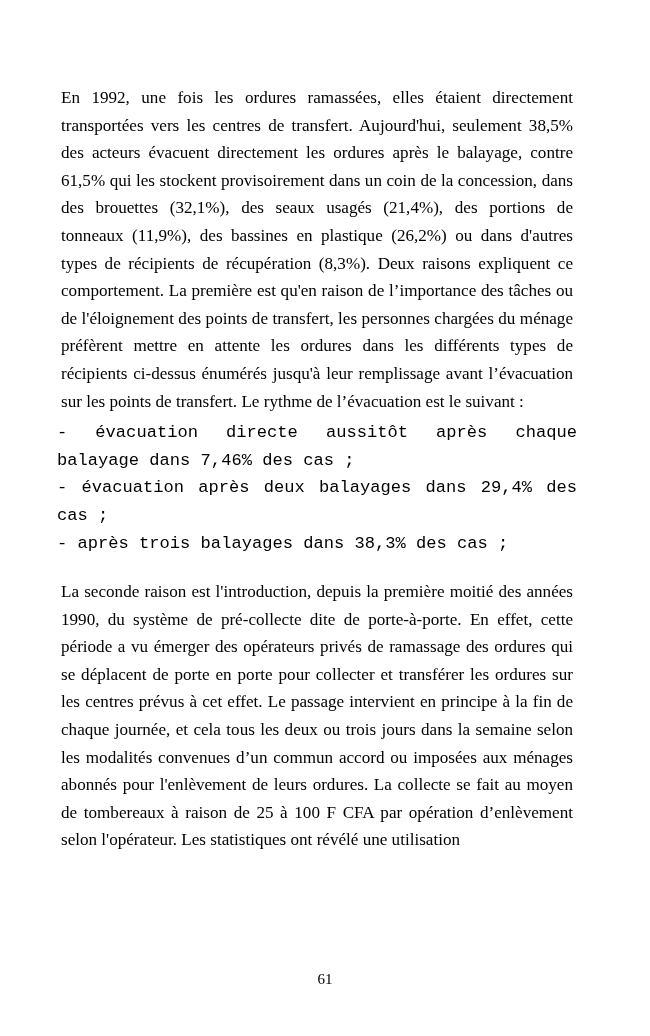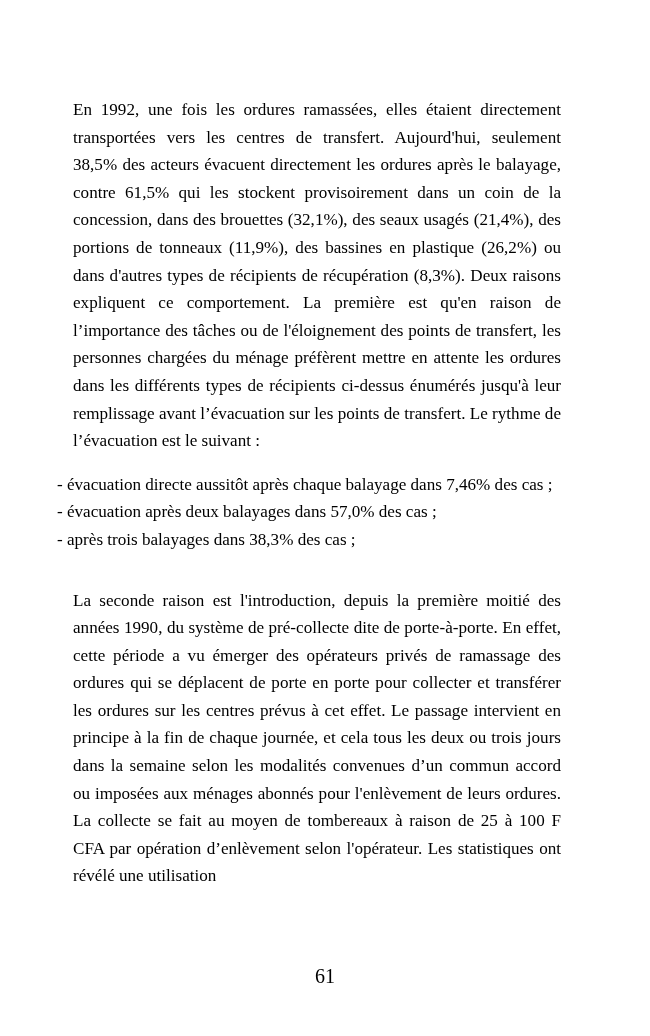--- a/index.html
+++ b/index.html
@@ -23,51 +23,52 @@
     position: relative;
   }
   .body-text {
     font-size: 17.1px;
     line-height: 1.615;
     text-align: justify;
     text-justify: inter-word;
     hyphens: none;
   }
   .para {
-    margin: 16px;
+    margin: 4px;
     text-align: justify;
   }
   .para-gap {
     height: 17px;
   }
   .line-item {
     margin: 0;
     text-align: justify;
+    font-family: Liberation Mono, monospace;
   }
   .page-number {
     position: absolute;
     left: 0;
     right: 0;
     bottom: 48px;
     text-align: center;
-    font-size: 20px;
+    font-size: 15px;
     font-family: "Liberation Serif", serif;
   }
 </style>
 </head>
 <body>
 
 <div class="page">
   <div class="body-text">
 
     <p class="para">En 1992, une fois les ordures ramassées, elles étaient directement transportées vers les centres de transfert. Aujourd'hui, seulement 38,5% des acteurs évacuent directement les ordures après le balayage, contre 61,5% qui les stockent provisoirement dans un coin de la concession, dans des brouettes (32,1%), des seaux usagés (21,4%), des portions de tonneaux (11,9%), des bassines en plastique (26,2%) ou dans d'autres types de récipients de récupération (8,3%). Deux raisons expliquent ce comportement. La première est qu'en raison de l’importance des tâches ou de l'éloignement des points de transfert, les personnes chargées du ménage préfèrent mettre en attente les ordures dans les différents types de récipients ci-dessus énumérés jusqu'à leur remplissage avant l’évacuation sur les points de transfert. Le rythme de l’évacuation est le suivant :</p>
 
     <p class="line-item">- évacuation directe aussitôt après chaque balayage dans 7,46% des cas ;</p>
 
-    <p class="line-item">- évacuation après deux balayages dans 57,0% des cas ;</p>
+    <p class="line-item">- évacuation après deux balayages dans 29,4% des cas ;</p>
 
     <p class="line-item">- après trois balayages dans 38,3% des cas ;</p>
 
 
     <div class="para-gap"></div>
 
     <p class="para">La seconde raison est l'introduction, depuis la première moitié des années 1990, du système de pré-collecte dite de porte-à-porte. En effet, cette période a vu émerger des opérateurs privés de ramassage des ordures qui se déplacent de porte en porte pour collecter et transférer les ordures sur les centres prévus à cet effet. Le passage intervient en principe à la fin de chaque journée, et cela tous les deux ou trois jours dans la semaine selon les modalités convenues d’un commun accord ou imposées aux ménages abonnés pour l'enlèvement de leurs ordures. La collecte se fait au moyen de tombereaux à raison de 25 à 100 F CFA par opération d’enlèvement selon l'opérateur. Les statistiques ont révélé une utilisation</p>
 
   </div>
 

